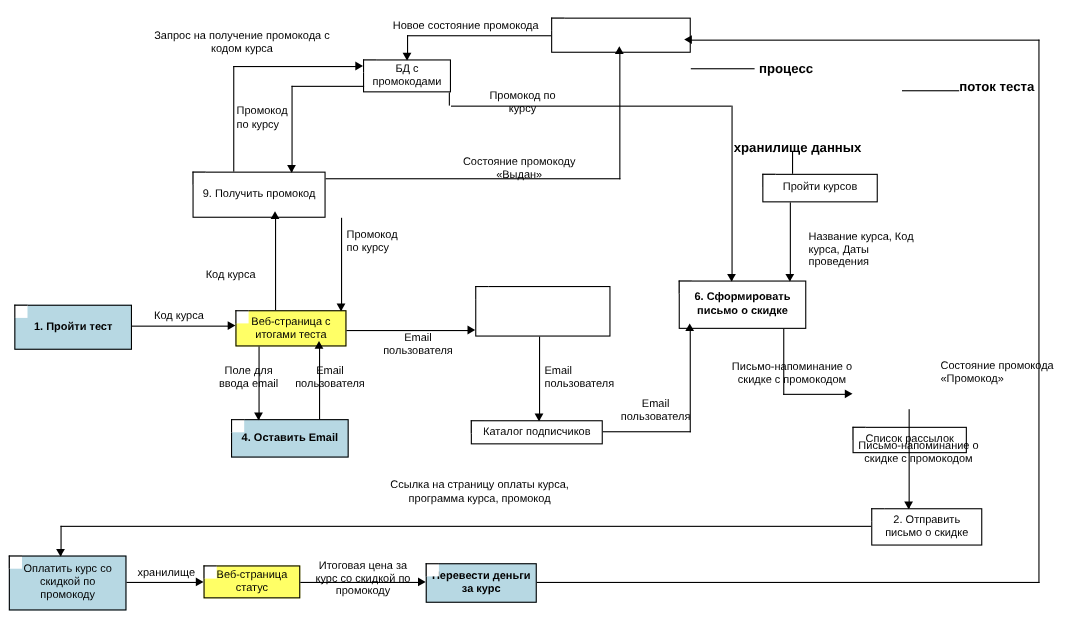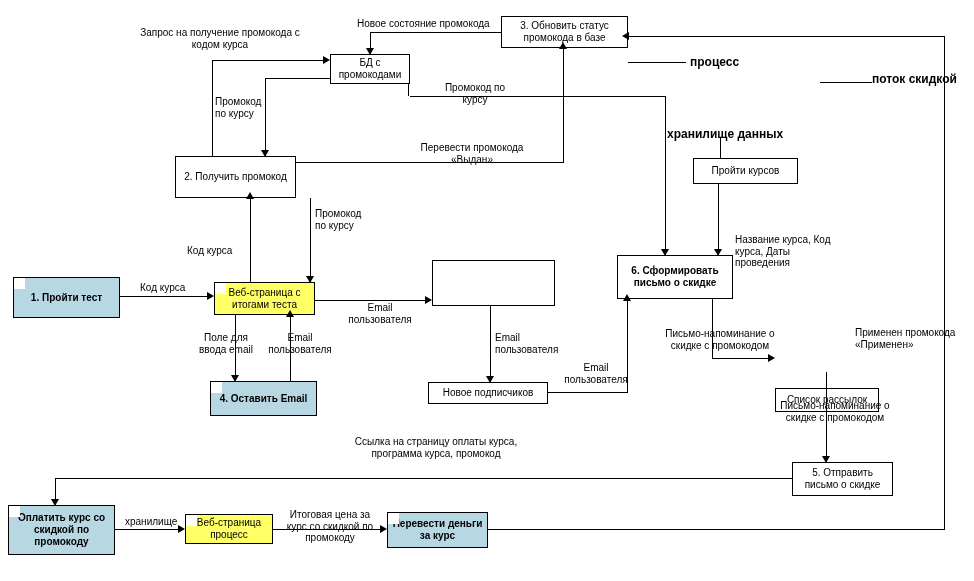--- a/index.html
+++ b/index.html
@@ -55,90 +55,89 @@
     line-height: 1.15;
     text-align: center;
     background: transparent;
   }
   .label-bold { font-weight: bold; font-size: 12px; }
 </style>
 </head>
 <body>
 
 <div class="label label-bold" style="left:690px; top:56px;">процесс</div>
-<div class="label label-bold" style="left:872px; top:73px;">поток скидкой</div>
+<div class="label label-bold" style="left:872px; top:73px;">поток теста</div>
 <div class="label label-bold" style="left:667px; top:128px;">хранилище данных</div>
 
 <div class="box box-blue" style="left:13px; top:277px; width:107px; height:41px;">
   <div class="ds-tab"></div>
   <span style="font-weight:bold;">1. Пройти тест</span>
 </div>
 
 <div class="box box-yellow" style="left:214px; top:282px; width:101px; height:33px;">
   <div class="ds-tab"></div>
   <span>Веб-страница с итогами теста</span>
 </div>
 
 <div class="box" style="left:175px; top:156px; width:121px; height:42px;">
   <div class="ds-tab"></div>
-  <span>2. Получить промокод</span>
+  <span>9. Получить промокод</span>
 </div>
 
 <div class="box" style="left:330px; top:54px; width:80px; height:30px;">
   <div class="ds-tab"></div>
   <span>БД с промокодами</span>
 </div>
 
 <div class="box" style="left:501px; top:16px; width:127px; height:32px;">
   <div class="ds-tab"></div>
-  <span>3. Обновить статус промокода в базе</span>
 </div>
 
 <div class="box box-blue" style="left:210px; top:381px; width:107px; height:35px;">
   <div class="ds-tab"></div>
   <span style="font-weight:bold;">4. Оставить Email</span>
 </div>
 
 <div class="box" style="left:432px; top:260px; width:123px; height:46px;">
   <div class="ds-tab"></div>
 </div>
 
 <div class="box" style="left:428px; top:382px; width:120px; height:22px;">
   <div class="ds-tab"></div>
-  <span>Новое подписчиков</span>
+  <span>Каталог подписчиков</span>
 </div>
 
 <div class="box" style="left:617px; top:255px; width:116px; height:44px;font-weight:bold;">
   <div class="ds-tab"></div>
   <span>6. Сформировать письмо о скидке</span>
 </div>
 
 <div class="box" style="left:693px; top:158px; width:105px; height:26px;">
   <div class="ds-tab"></div>
   <span>Пройти курсов</span>
 </div>
 
 <div class="box" style="left:775px; top:348px; width:104px; height:24px;margin-top:40px;">
   <div class="ds-tab"></div>
   <span>Список рассылок</span>
 </div>
 
 <div class="box" style="left:792px; top:462px; width:101px; height:34px;">
   <div class="ds-tab"></div>
-  <span>5. Отправить письмо о скидке</span>
+  <span>2. Отправить письмо о скидке</span>
 </div>
 
 <div class="box box-blue" style="left:8px; top:505px; width:107px; height:50px;">
   <div class="ds-tab"></div>
-  <span style="font-weight:bold;">Оплатить курс со скидкой по промокоду</span>
+  <span style="font-weight:normal;">Оплатить курс со скидкой по промокоду</span>
 </div>
 
 <div class="box box-yellow" style="left:185px; top:514px; width:88px; height:30px;">
   <div class="ds-tab"></div>
-  <span>Веб-страница процесс</span>
+  <span>Веб-страница статус</span>
 </div>
 
 <div class="box box-blue" style="left:387px; top:512px; width:101px; height:36px;">
   <div class="ds-tab"></div>
   <span style="font-weight:bold;">Перевести деньги за курс</span>
 </div>
 
 <div class="arrow-line" style="left:120px; top:296px; width:88px; height:1px;"></div>
 <div class="arrow-head ah-right" style="left:207px; top:292px;"></div>
 <div class="label" style="left:140px; top:282px;">Код курса</div>
@@ -153,21 +152,21 @@
 <div class="label" style="left:130px; top:27px; width:180px;">Запрос на получение промокода с кодом курса</div>
 
 <div class="arrow-line" style="left:265px; top:78px; width:66px; height:1px;"></div>
 <div class="arrow-line" style="left:265px; top:78px; width:1px; height:78px;"></div>
 <div class="arrow-head ah-down" style="left:261px; top:150px;"></div>
 <div class="label" style="left:215px; top:96px; width:60px; text-align:left;">Промокод по курсу</div>
 
 <div class="arrow-line" style="left:296px; top:162px; width:268px; height:1px;"></div>
 <div class="arrow-line" style="left:563px; top:48px; width:1px; height:115px;"></div>
 <div class="arrow-head ah-up" style="left:559px; top:42px;"></div>
-<div class="label" style="left:402px; top:142px; width:140px;">Перевести промокода «Выдан»</div>
+<div class="label" style="left:402px; top:142px; width:140px;">Состояние промокоду «Выдан»</div>
 
 <div class="arrow-line" style="left:370px; top:32px; width:131px; height:1px;"></div>
 <div class="arrow-line" style="left:370px; top:32px; width:1px; height:22px;"></div>
 <div class="arrow-head ah-down" style="left:366px; top:48px;"></div>
 <div class="label" style="left:357px; top:18px;">Новое состояние промокода</div>
 
 <div class="arrow-line" style="left:410px; top:96px; width:255px; height:1px;"></div>
 <div class="arrow-line" style="left:408px; top:84px; width:1px; height:12px;"></div>
 <div class="arrow-line" style="left:665px; top:96px; width:1px; height:159px;"></div>
 <div class="arrow-head ah-down" style="left:661px; top:249px;"></div>
@@ -193,21 +192,21 @@
 <div class="arrow-head ah-down" style="left:486px; top:376px;"></div>
 <div class="label" style="left:495px; top:332px; width:76px; text-align:left;">Email пользователя</div>
 
 <div class="arrow-line" style="left:548px; top:392px; width:80px; height:1px;"></div>
 <div class="arrow-line" style="left:627px; top:299px; width:1px; height:94px;"></div>
 <div class="arrow-head ah-up" style="left:623px; top:294px;"></div>
 <div class="label" style="left:558px; top:362px; width:76px;">Email пользователя</div>
 
 <div class="arrow-line" style="left:718px; top:184px; width:1px; height:71px;"></div>
 <div class="arrow-head ah-down" style="left:714px; top:249px;"></div>
-<div class="label" style="left:735px; top:210px; width:110px; text-align:left;margin-top:24px;">Название курса, Код курса, Даты проведения</div>
+<div class="label" style="left:735px; top:210px; width:110px; text-align:left;">Название курса, Код курса, Даты проведения</div>
 
 <div class="arrow-line" style="left:712px; top:299px; width:1px; height:60px;"></div>
 <div class="arrow-line" style="left:712px; top:358px; width:58px; height:1px;"></div>
 <div class="arrow-head ah-right" style="left:768px; top:354px;"></div>
 <div class="label" style="left:655px; top:328px; width:130px;">Письмо-напоминание о скидке с промокодом</div>
 
 <div class="arrow-line" style="left:826px; top:372px; width:1px; height:90px;"></div>
 <div class="arrow-head ah-down" style="left:822px; top:456px;"></div>
 <div class="label" style="left:765px; top:400px; width:140px;">Письмо-напоминание о скидке с промокодом</div>
 
@@ -221,19 +220,19 @@
 <div class="label" style="left:125px; top:516px;">хранилище</div>
 
 <div class="arrow-line" style="left:273px; top:529px; width:108px; height:1px;"></div>
 <div class="arrow-head ah-right" style="left:380px; top:525px;"></div>
 <div class="label" style="left:280px; top:509px; width:100px;">Итоговая цена за курс со скидкой по промокоду</div>
 
 <div class="arrow-line" style="left:488px; top:529px; width:457px; height:1px;"></div>
 <div class="arrow-line" style="left:944px; top:36px; width:1px; height:494px;"></div>
 <div class="arrow-line" style="left:628px; top:36px; width:317px; height:1px;"></div>
 <div class="arrow-head ah-left" style="left:622px; top:32px;"></div>
-<div class="label" style="left:855px; top:327px; width:110px; text-align:left;">Применен промокода «Применен»</div>
+<div class="label" style="left:855px; top:327px; width:110px; text-align:left;">Состояние промокода «Промокод»</div>
 
 <div class="arrow-line" style="left:628px; top:62px; width:58px; height:1px;"></div>
 
 <div class="arrow-line" style="left:820px; top:82px; width:52px; height:1px;"></div>
 
 <div class="arrow-line" style="left:720px; top:138px; width:1px; height:20px;"></div>
 
 </body></html>

